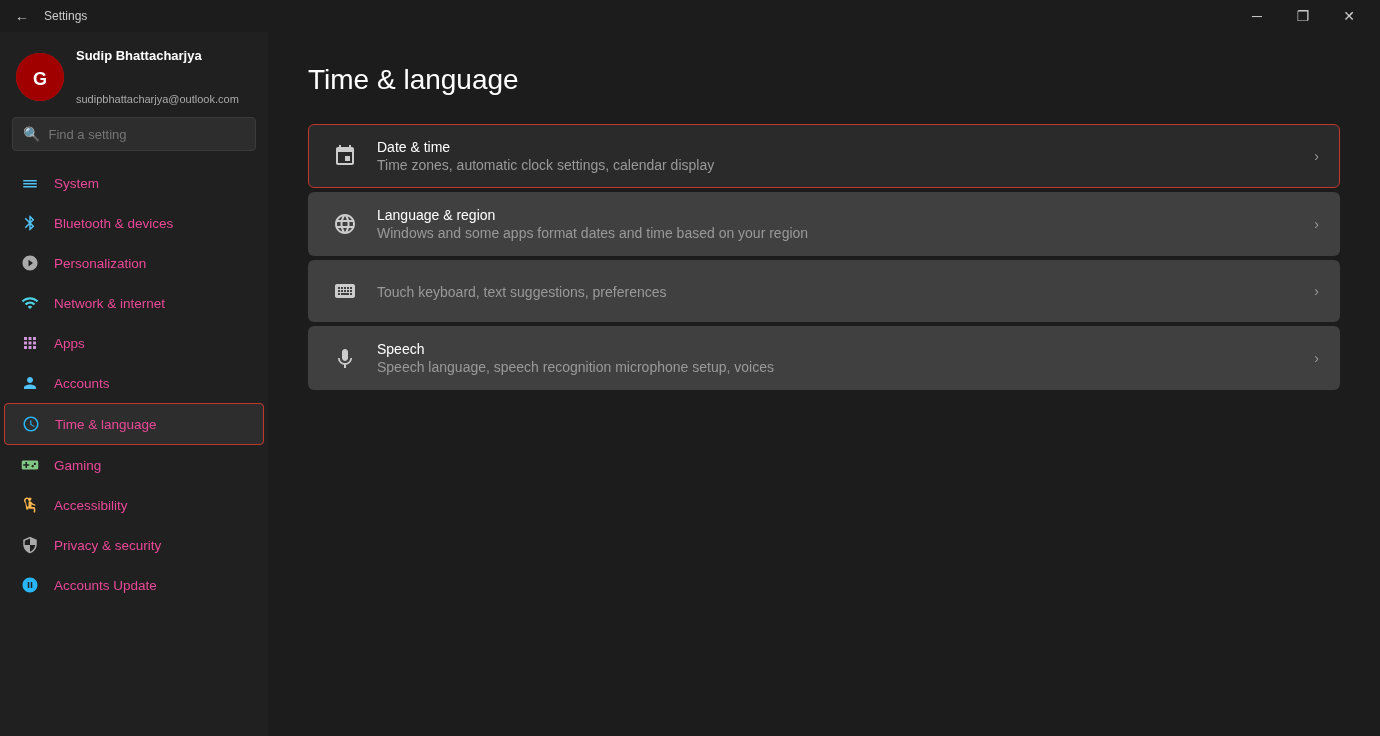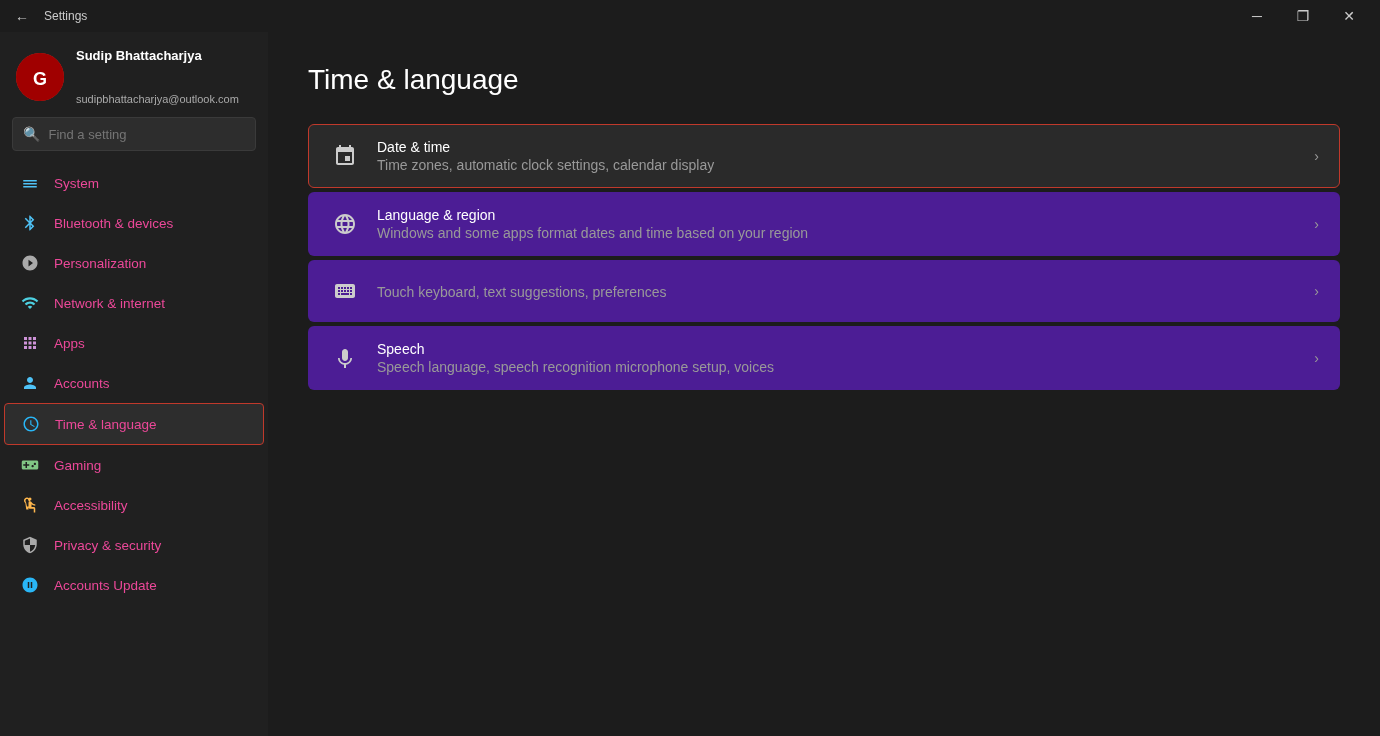--- a/index.html
+++ b/index.html
@@ -175,21 +175,21 @@
 
     .page-title {
       font-size: 28px;
       font-weight: 300;
       color: #fff;
       margin-bottom: 28px;
     }
 
     
     .setting-card {
-      background: #4c1d95;
+      background: #404040;
       border-radius: 6px;
       margin-bottom: 4px;
       display: flex;
       align-items: center;
       padding: 14px 20px;
       cursor: pointer;
       border: 1px solid transparent;
       transition: background 0.1s;
     }
     .setting-card.highlighted {

